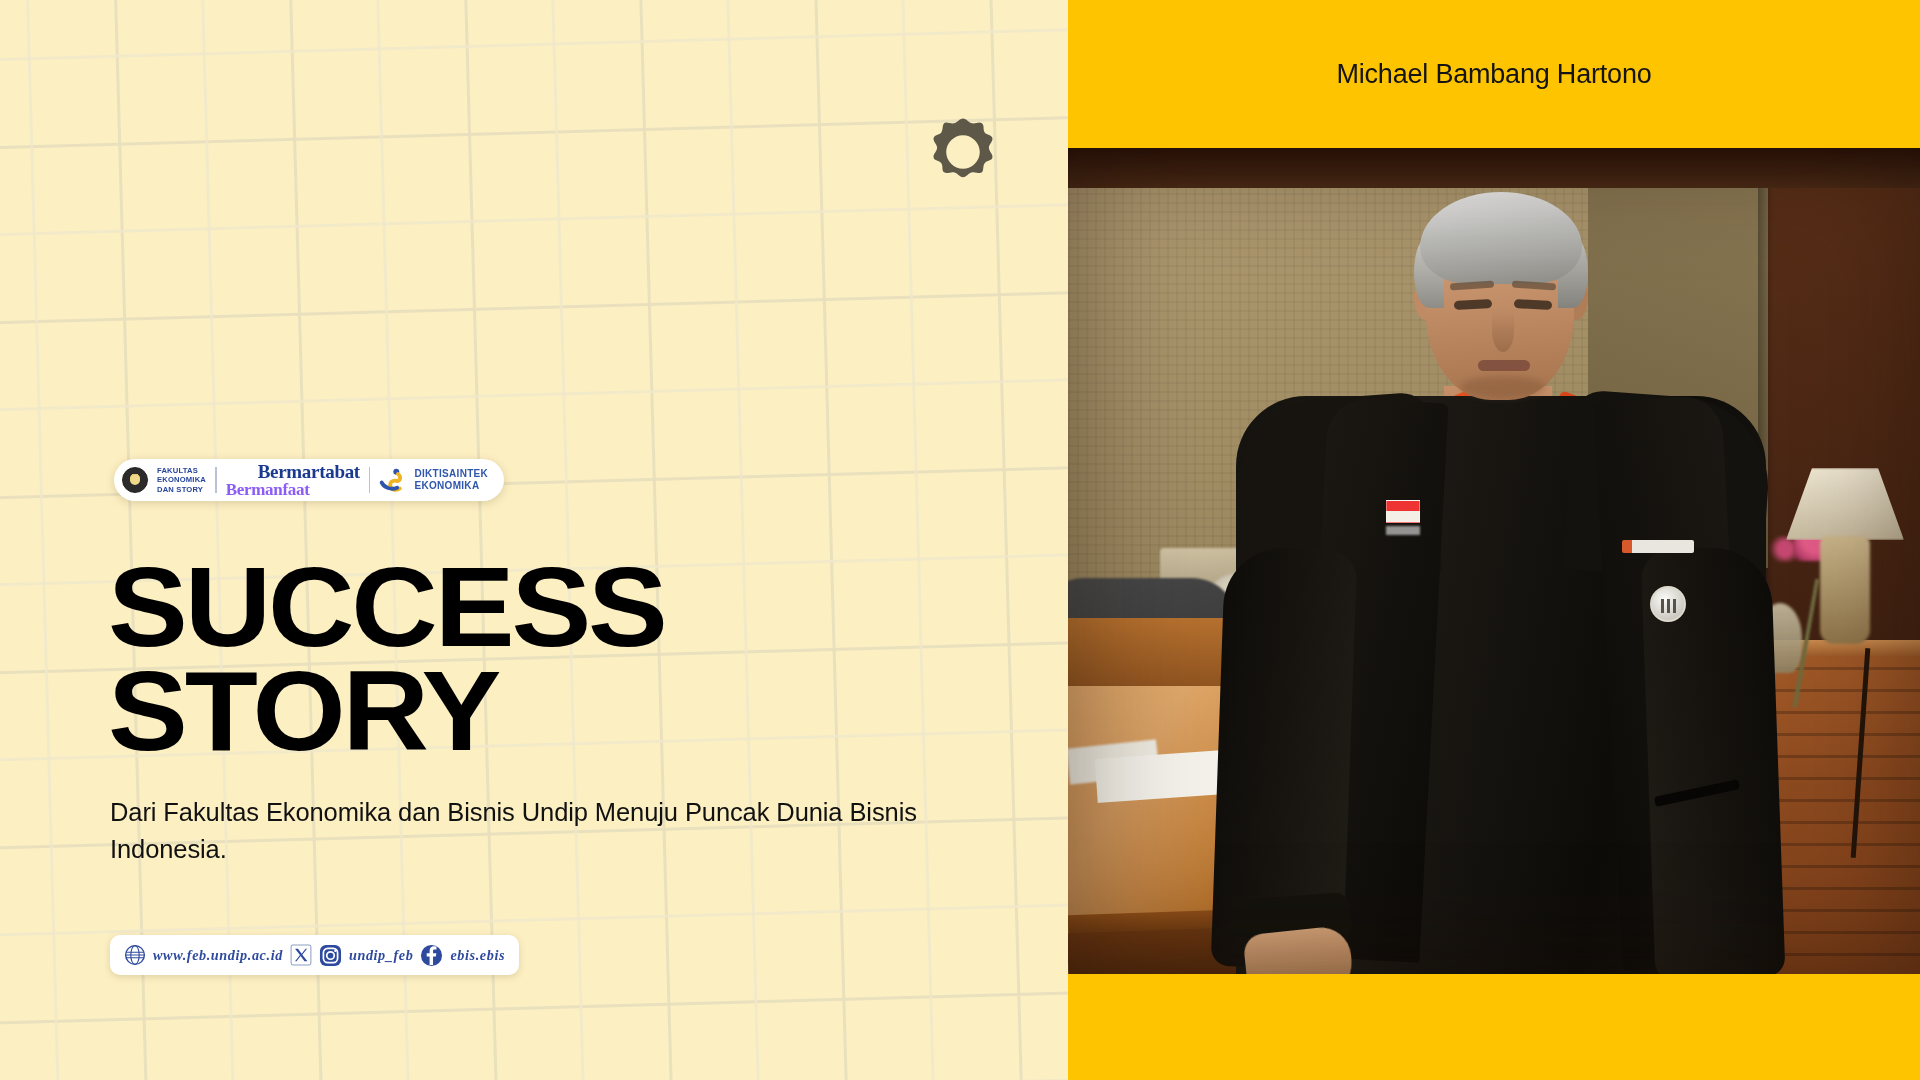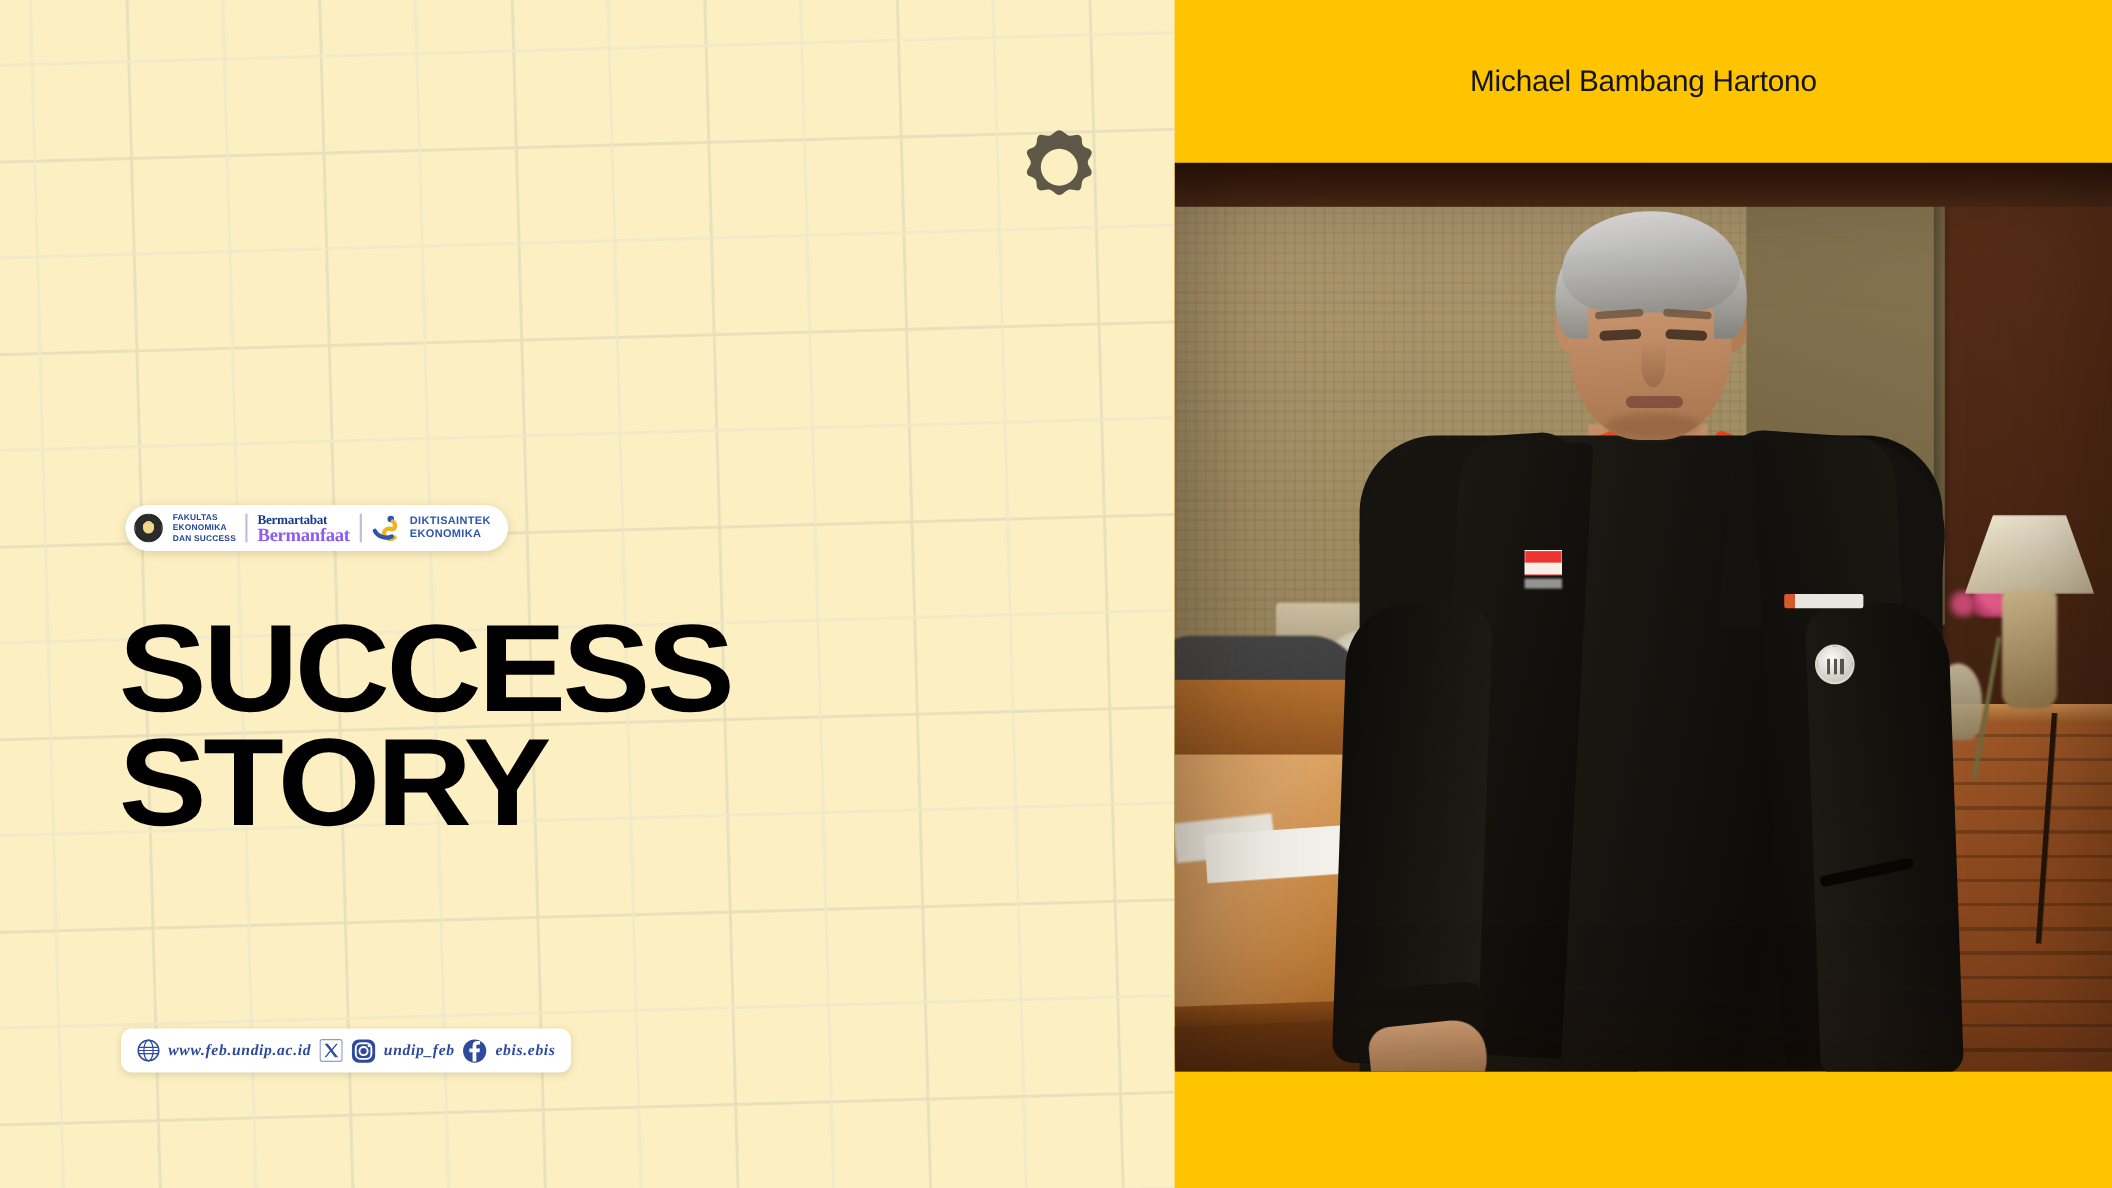--- a/index.html
+++ b/index.html
@@ -72,21 +72,21 @@
   }
   .fak-text{
     font-size:7.6px; font-weight:bold; line-height:1.22;
     color:#25459b; letter-spacing:.2px; white-space:nowrap;
   }
   .bdiv{ width:1.6px; height:26px; background:#b9c3d8; flex:none; }
   .berm{
     line-height:1.0; white-space:nowrap;
     font-family:"Liberation Serif", serif;
   }
-  .berm .l1{ font-size:12px; color:#1a3a8f; font-weight:bold; letter-spacing:-.3px; display:block;}
+  .berm .l1{ font-size:19px; color:#1a3a8f; font-weight:bold; letter-spacing:-.3px; display:block;margin-left:32px;}
   .berm .l2{ font-size:17px; color:#8b5cf6; font-weight:bold; letter-spacing:-.3px; display:block;}
   .dikti-mark{ width:26px;height:24px; flex:none; }
   .dikti-text{ font-size:10px; font-weight:bold; line-height:1.25; white-space:nowrap;}
   .dikti-text .d1{ color:#2f56ad; display:block; letter-spacing:.3px;}
   .dikti-text .d2{ color:#2f56ad; display:block; letter-spacing:.3px;}
 
   
   #headline{
     position:absolute; left:108px; top:556px;
     font-size:113px; font-weight:bold;
@@ -324,21 +324,21 @@
 
   <svg id="flower" viewBox="0 0 100 100">
     <path fill="currentColor" d="M50 2c5 0 8 6 13 7s10-3 14 0 1 9 4 13 10 3 11 8-5 9-5 14 6 9 5 14-8 4-11 8-1 10-4 13-9-1-14 0-8 7-13 7-8-6-13-7-10 3-14 0-1-9-4-13-10-3-11-8 5-9 5-14-6-9-5-14 8-4 11-8 1-10 4-13 9 1 14 0S45 2 50 2Zm0 24c-13 0-24 11-24 24s11 24 24 24 24-11 24-24-11-24-24-24Z"></path>
   </svg>
 
   <div id="badge">
     <div class="undip-seal"></div>
     <div class="fak-text">
       <span>FAKULTAS</span><br>
       <span>EKONOMIKA</span><br>
-      <span>DAN SUCCESS</span>
+      <span>DAN STORY</span>
     </div>
     <div class="bdiv"></div>
     <div class="berm">
       <span class="l1">Bermartabat</span>
       <span class="l2">Bermanfaat</span>
     </div>
     <div class="bdiv"></div>
     <svg class="dikti-mark" viewBox="0 0 60 56">
       <circle cx="40" cy="9" r="7" fill="#2f56ad"></circle>
       <path d="M44 14c8 6 6 18-4 16-9-2-16 4-14 12 2 9 14 12 22 6" stroke="#f0b323" stroke-width="9" fill="none" stroke-linecap="round"></path>
@@ -348,20 +348,21 @@
       <span class="d1">DIKTISAINTEK</span>
       <span class="d2">EKONOMIKA</span>
     </div>
   </div>
 
   <h1 id="headline">
     <span>SUCCESS</span><br>
     <span>STORY</span>
   </h1>
 
+  <p id="subtitle">Dari Fakultas Ekonomika dan Bisnis Undip Menuju Puncak Dunia Bisnis Indonesia.</p>
 
   <div id="social">
     <svg class="sic" width="22" height="22" viewBox="0 0 24 24">
       <circle cx="12" cy="12" r="10.2" fill="none" stroke="#2e4a9e" stroke-width="1.5"></circle>
       <ellipse cx="12" cy="12" rx="4.6" ry="10.2" fill="none" stroke="#2e4a9e" stroke-width="1.2"></ellipse>
       <path d="M2 9h20M2 15h20M1.8 12h20.4" stroke="#2e4a9e" stroke-width="1.2"></path>
     </svg>
     <span>www.feb.undip.ac.id</span>
     <svg class="sic" width="22" height="22" viewBox="0 0 24 24">
       <rect x="1.2" y="1.2" width="21.6" height="21.6" rx="2" fill="none" stroke="#8e9dc4" stroke-width="1.1"></rect>

